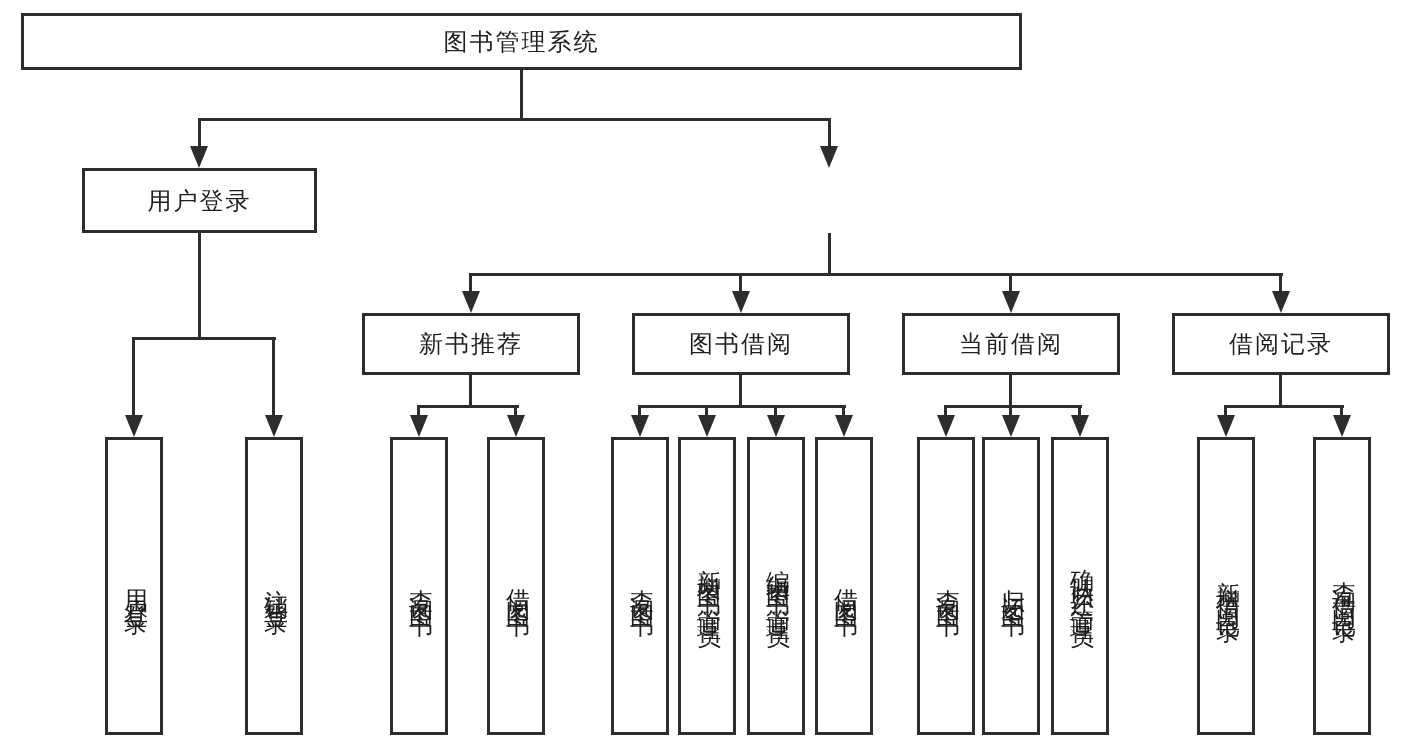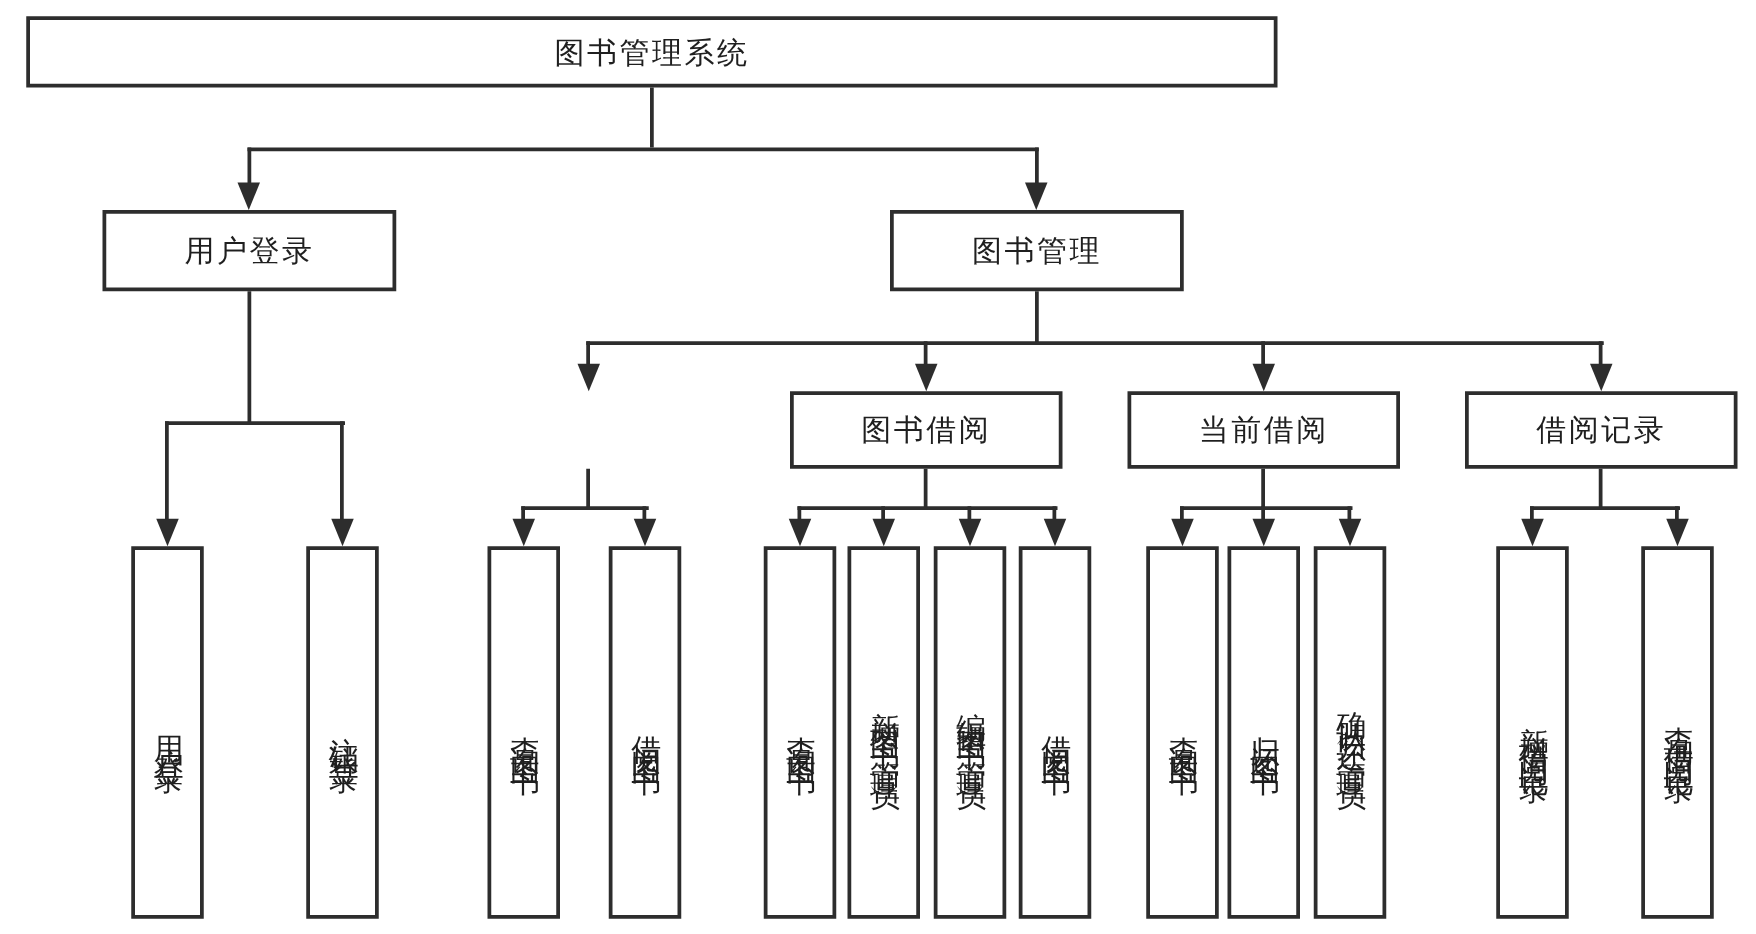--- a/index.html
+++ b/index.html
@@ -17,20 +17,21 @@
   }
   .node {
     position: absolute;
     box-sizing: border-box;
     border: 3px solid #2d2d2d;
     background: #ffffff;
     display: flex;
     align-items: center;
     justify-content: center;
     color: #1f1f1f;
+    font-family: Liberation Mono, monospace;
   }
   .hnode span {
     font-size: 24px;
     letter-spacing: 2px;
     white-space: nowrap;
   }
   .leaf span {
     writing-mode: vertical-rl;
     text-orientation: mixed;
     font-size: 24px;
@@ -73,42 +74,42 @@
   <div class="vl" style="left:520px;top:70px;width:3px;height:48px"></div>
   <div class="hl" style="left:198px;top:118px;width:633px;height:3px"></div>
   <div class="vl" style="left:198px;top:118px;width:3px;height:30px"></div>
   <div class="tri" style="left:190px;top:146px"></div>
   <div class="vl" style="left:828px;top:118px;width:3px;height:30px"></div>
   <div class="tri" style="left:820px;top:146px"></div>
 
   <div class="node hnode" style="left:82px;top:168px;width:235px;height:65px">
     <span>用户登录</span>
   </div>
-  <div class="node hnode" style="left:712px;top:168px;width:235px;height:65px">
-    <span>图书管理</span>
-  </div>
 
   <div class="vl" style="left:198px;top:233px;width:3px;height:107px"></div>
   <div class="hl" style="left:132px;top:337px;width:144px;height:3px"></div>
   <div class="vl" style="left:132px;top:337px;width:3px;height:80px"></div>
   <div class="tri" style="left:125px;top:415px"></div>
   <div class="vl" style="left:272px;top:337px;width:3px;height:80px"></div>
   <div class="tri" style="left:265px;top:415px"></div>
 
   <div class="vl" style="left:828px;top:233px;width:3px;height:42px"></div>
   <div class="hl" style="left:469px;top:273px;width:814px;height:3px"></div>
   <div class="vl" style="left:469px;top:273px;width:3px;height:20px"></div>
   <div class="tri" style="left:462px;top:291px"></div>
   <div class="vl" style="left:739px;top:273px;width:3px;height:20px"></div>
   <div class="tri" style="left:732px;top:291px"></div>
   <div class="vl" style="left:1009px;top:273px;width:3px;height:20px"></div>
   <div class="tri" style="left:1002px;top:291px"></div>
   <div class="vl" style="left:1279px;top:273px;width:3px;height:20px"></div>
   <div class="tri" style="left:1272px;top:291px"></div>
 
+  <div class="node hnode" style="left:362px;top:313px;width:218px;height:62px">
+    <span>新书推荐</span>
+  </div>
   <div class="node hnode" style="left:902px;top:313px;width:218px;height:62px">
     <span>当前借阅</span>
   </div>
   <div class="node hnode" style="left:632px;top:313px;width:218px;height:62px">
     <span>图书借阅</span>
   </div>
   <div class="node hnode" style="left:1172px;top:313px;width:218px;height:62px">
     <span>借阅记录</span>
   </div>
 

